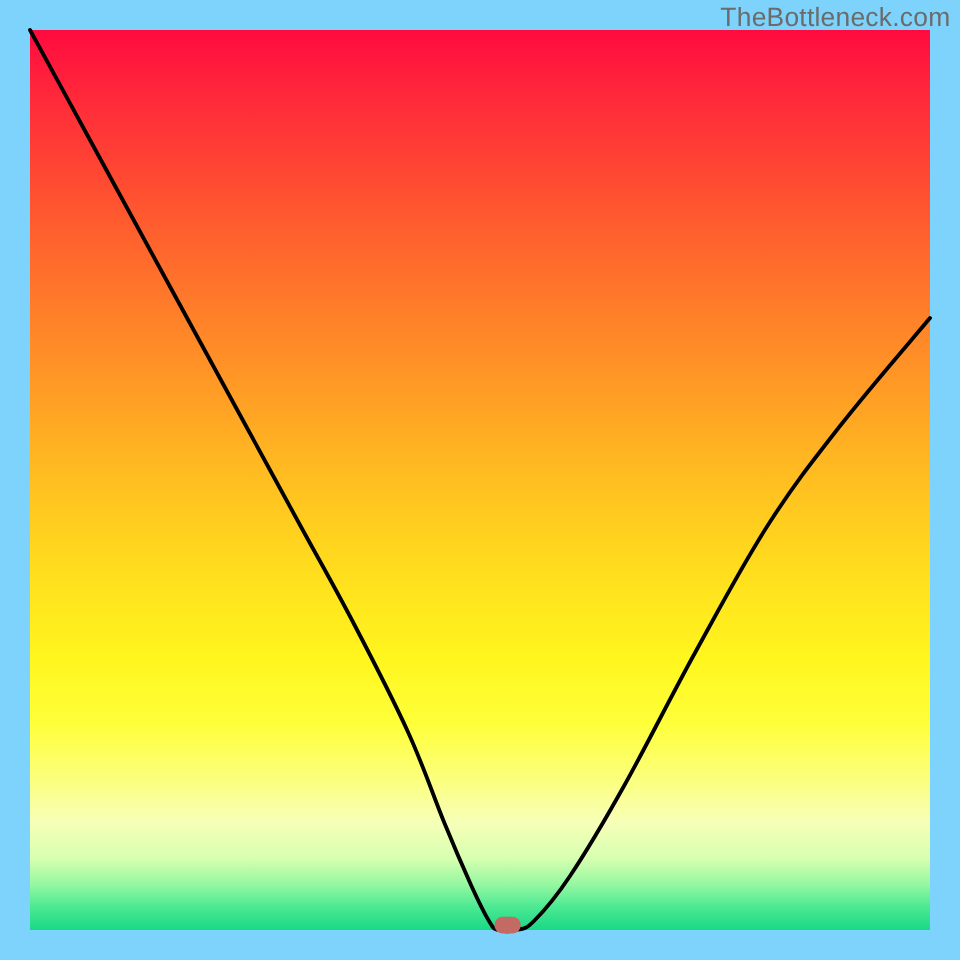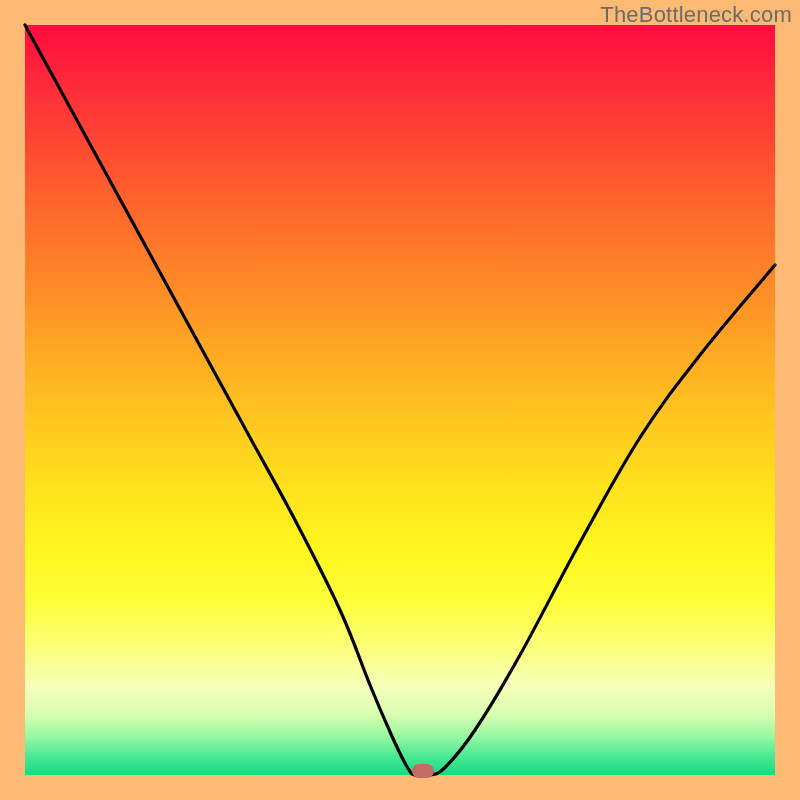--- a/index.html
+++ b/index.html
@@ -10,21 +10,21 @@
     background: #000;
     overflow: hidden;
     font-family: Arial, Helvetica, sans-serif;
   }
   .frame {
     position: absolute;
     left: 0;
     top: 0;
     width: 800px;
     height: 800px;
-    background: #fdba74;
+    background: #7dd3fc;
   }
   .plot-area {
     position: absolute;
     left: 25px;
     top: 25px;
     width: 750px;
     height: 750px;
     
     background: linear-gradient(to bottom,
       #ff0b3f 0%,

